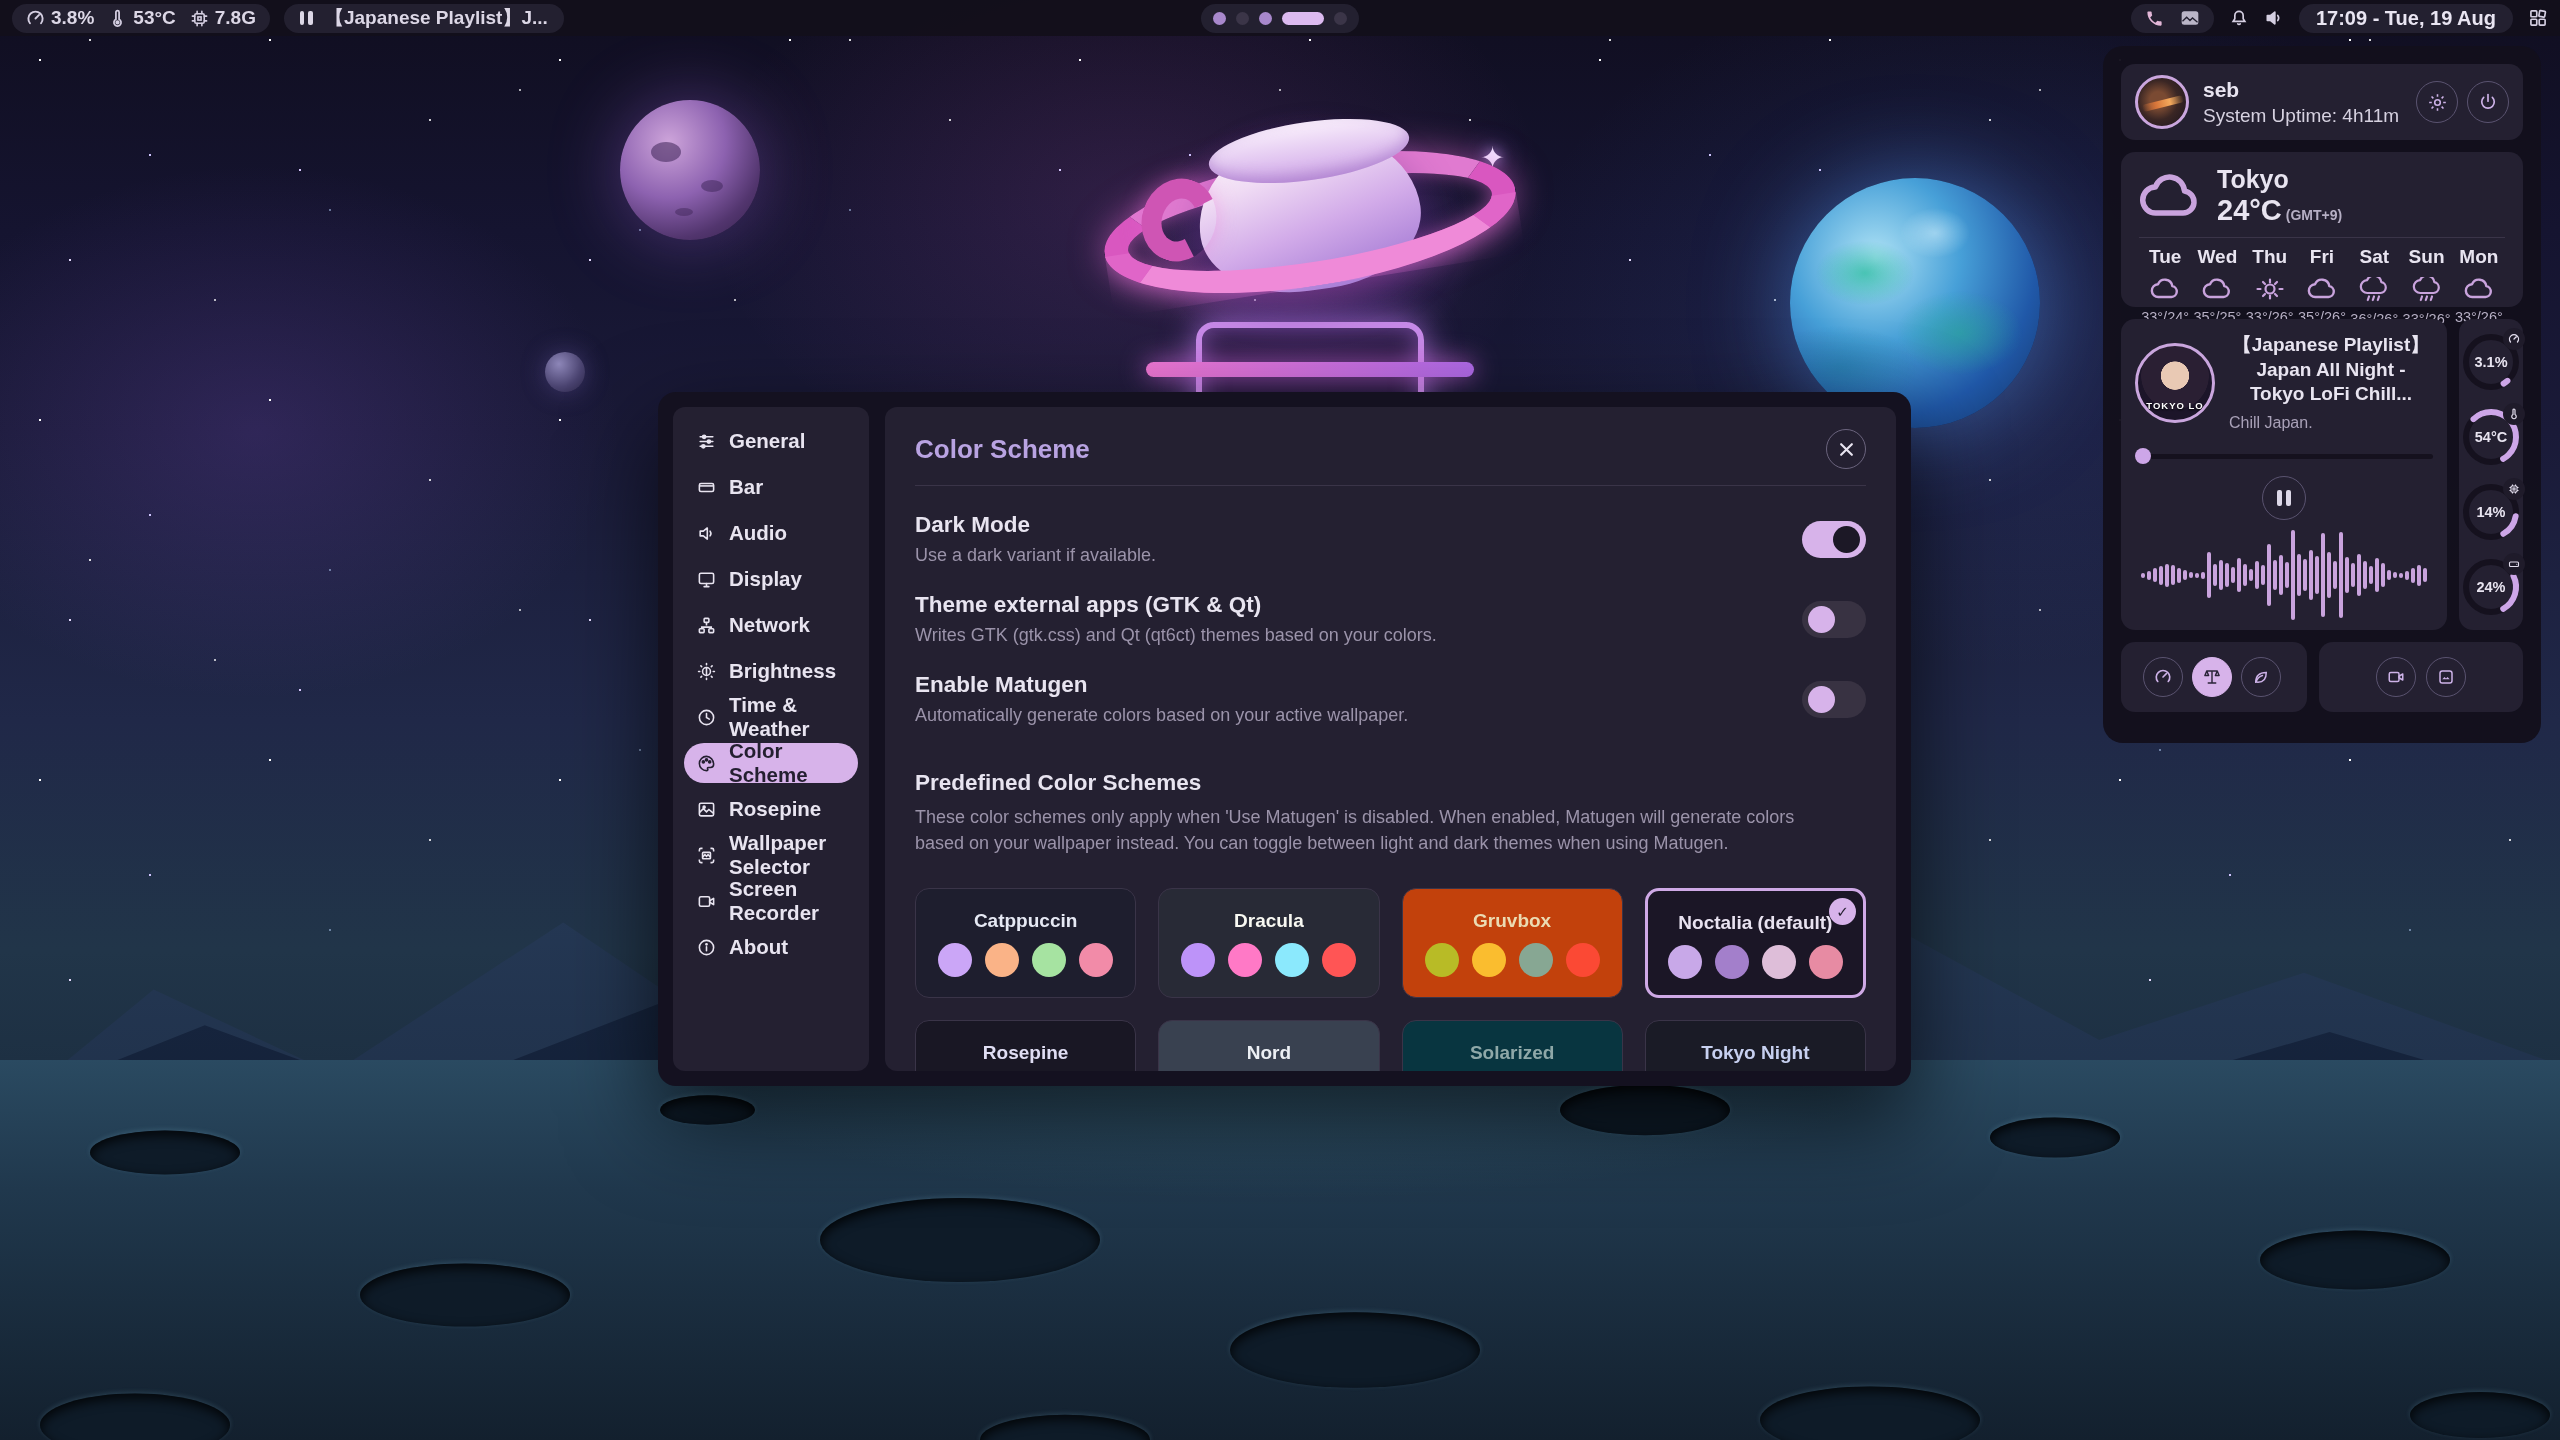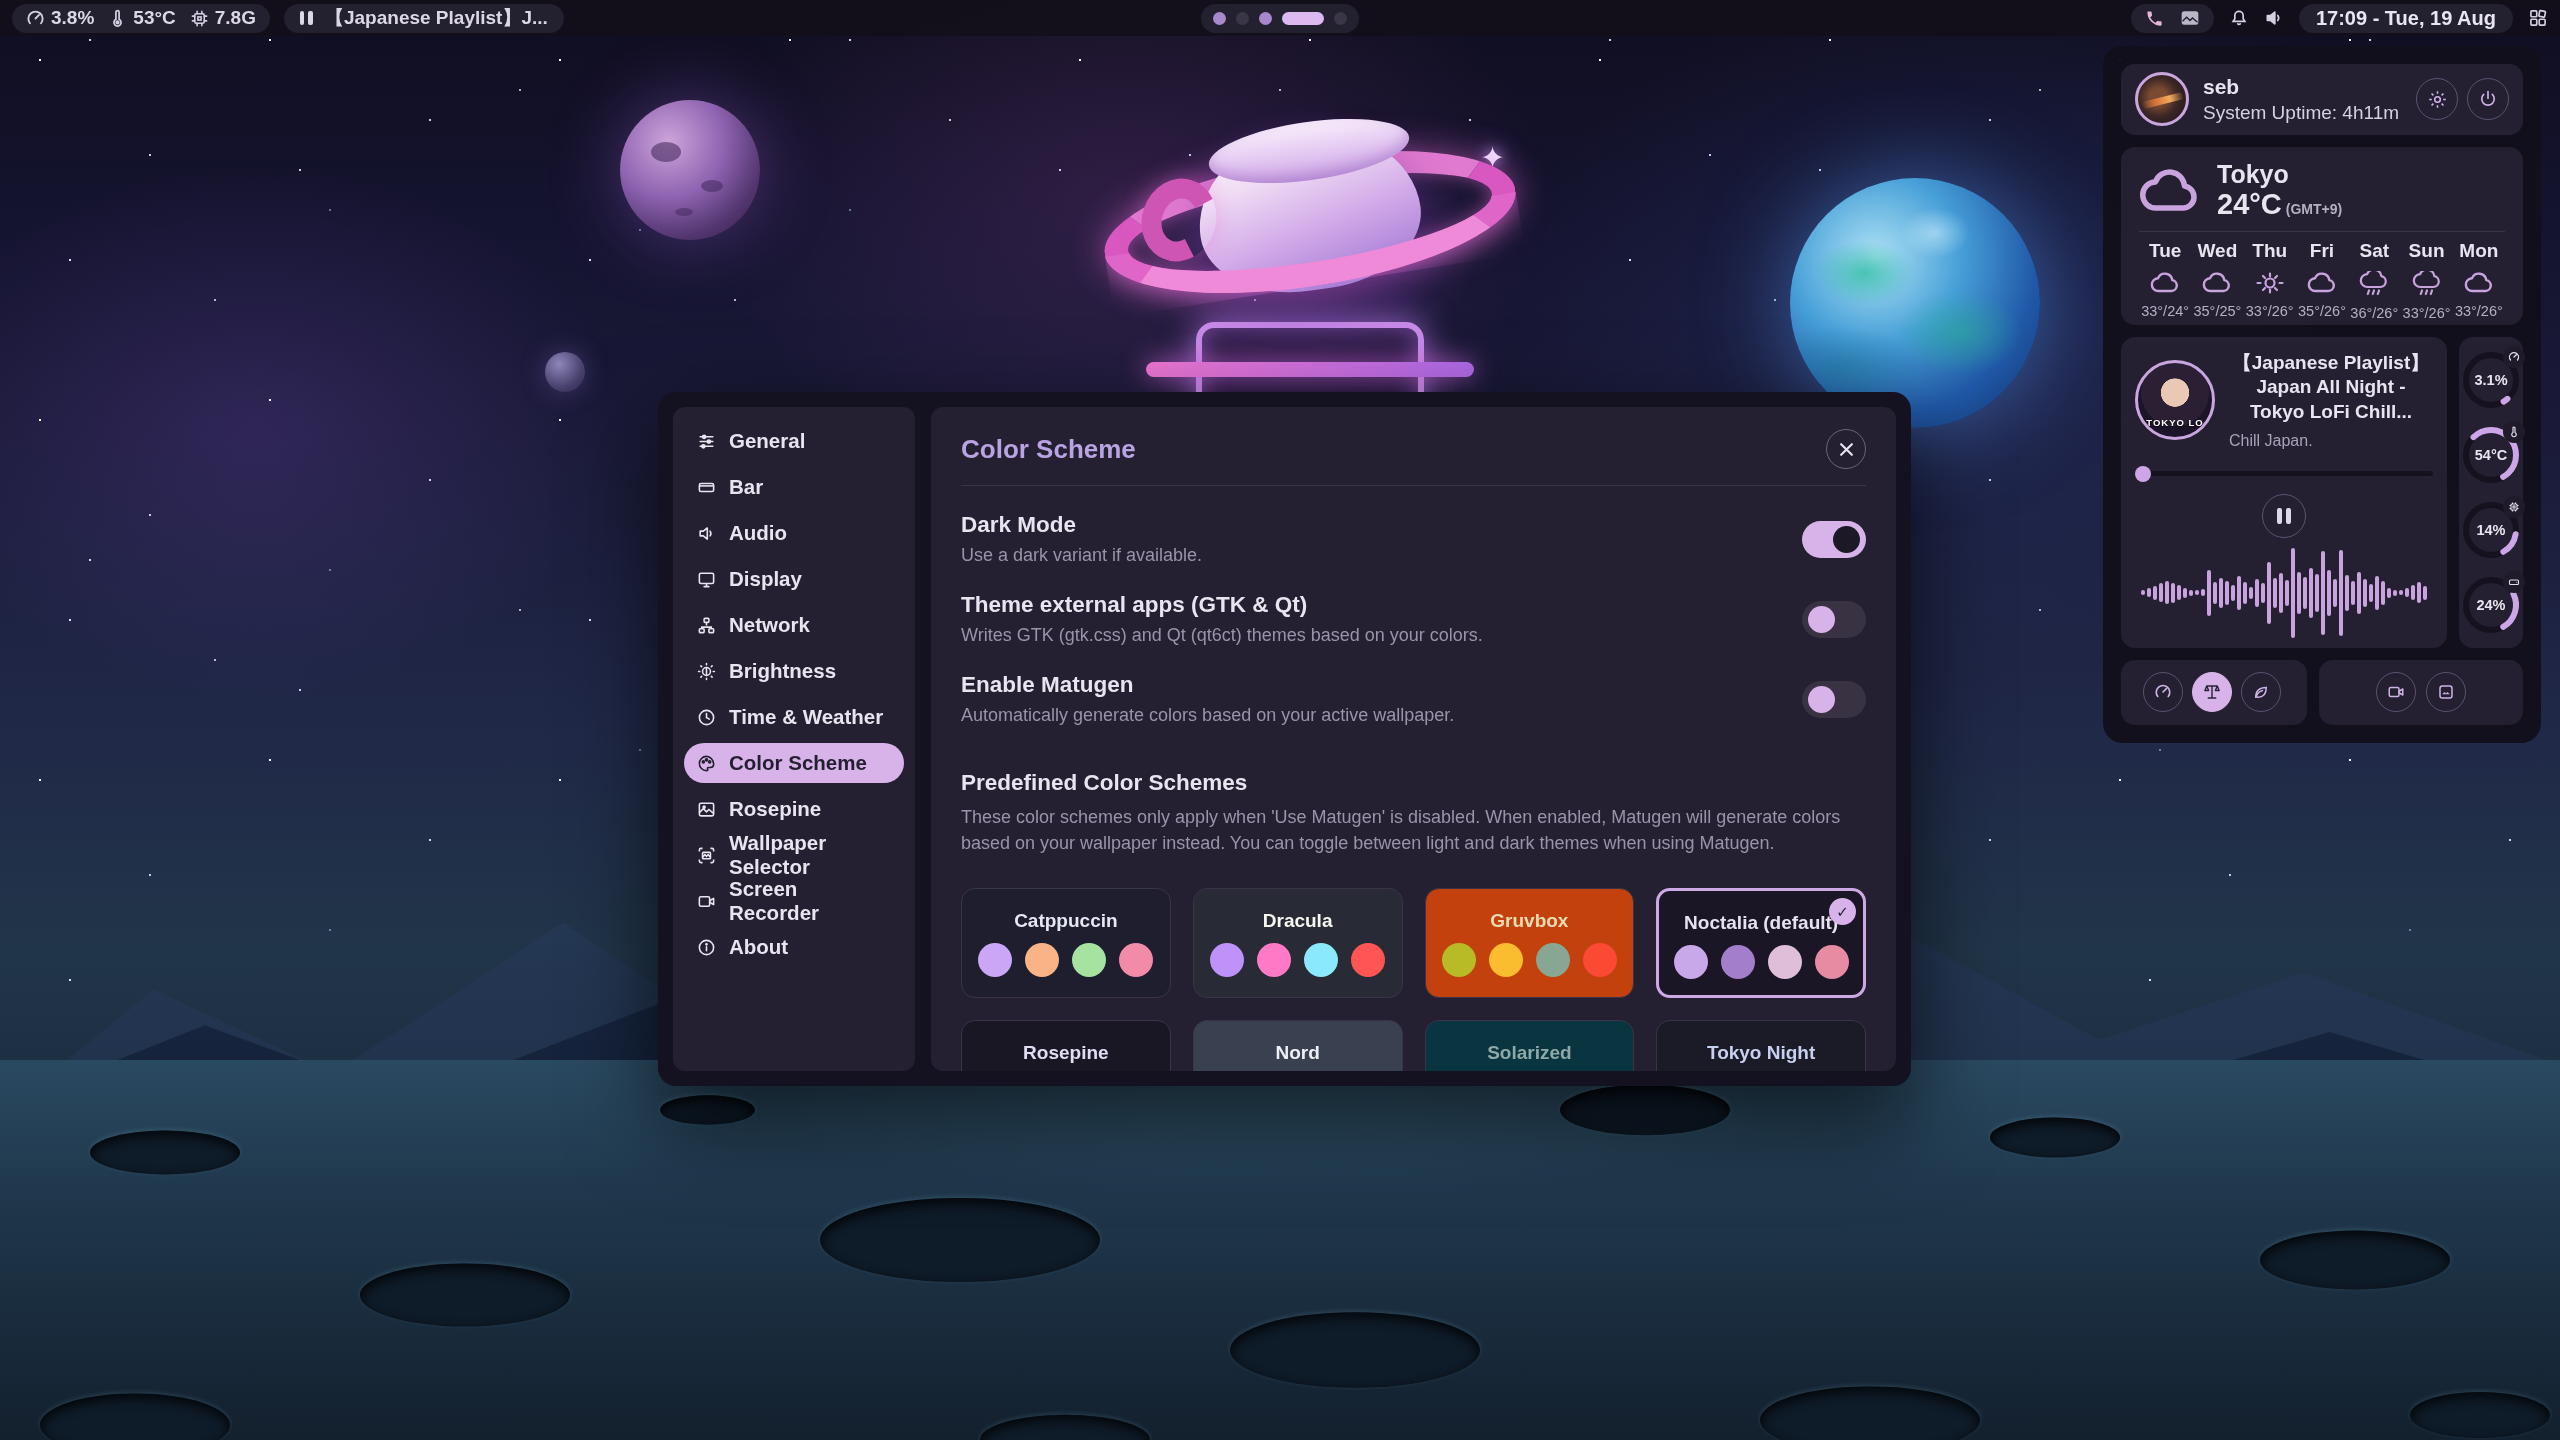--- a/index.html
+++ b/index.html
@@ -99,21 +99,21 @@
   .ws.occupied { background:#a888cc; }
   .ws.active { width:42px; background:#dcbaf0; }
   .bar-right { margin-left:auto; display:flex; align-items:center; gap:15px; }
   .tray-pill { padding:0 14px; gap:16px; }
   .bar-ic { color:#d5cfe2; display:flex; }
   .clock-pill { padding:0 17px; font-size:20px; font-weight:bold; color:#e9e5f2; }
 
   
   .settings { position:absolute; left:658px; top:392px; width:1253px; height:694px; background:#141120;
     border-radius:18px; padding:15px; display:flex; gap:16px; box-shadow:0 34px 90px rgba(0,0,0,.65); z-index:40; }
-  .side-nav { width:242px; background:#242031; border-radius:12px; padding:14px 11px; }
+  .side-nav { width:196px; background:#242031; border-radius:12px; padding:14px 11px; }
   .side-item { height:40px; margin-bottom:6px; display:flex; align-items:center; gap:13px; padding:0 13px;
     border-radius:20px; font-size:20.5px; font-weight:bold; color:#e8e4f0; cursor:pointer; }
   .side-item svg { flex:none; }
   .side-item.selected { background:#d7b3ea; color:#241f30; }
   .main-pane { flex:1; background:#242031; border-radius:12px; padding:22px 30px; overflow:hidden; }
   .pane-head { display:flex; align-items:center; justify-content:space-between; }
   .pane-title { font-size:26px; font-weight:bold; color:#b9a3e2; }
   .close-btn { width:40px; height:40px; border-radius:50%; border:1.5px solid #6b647e; display:flex;
     align-items:center; justify-content:center; color:#e8e4f0; cursor:pointer; }
   .pane-div { height:1px; background:#3a3448; margin:16px 0 8px; }
@@ -144,21 +144,21 @@
   .user-card { height:76px; display:flex; align-items:center; padding:0 14px; gap:14px; }
   .avatar { width:54px; height:54px; border-radius:50%; border:3px solid #caa6de; flex:none;
     background:radial-gradient(circle at 42% 46%, #7a4a32 0 22%, #3a2624 52%, #1a1420 100%); position:relative; overflow:hidden; }
   .avatar::after { content:""; position:absolute; left:4px; top:22px; width:42px; height:7px; border-radius:4px;
     background:linear-gradient(90deg,transparent,#d8763a,#f4a95c,transparent); transform:rotate(-14deg); }
   .user-name { font-size:21px; font-weight:bold; }
   .user-uptime { font-size:19px; color:#d6d1e0; margin-top:3px; }
   .round-btn { width:42px; height:42px; border-radius:50%; border:1.5px solid #5a5370; display:flex;
     align-items:center; justify-content:center; color:#cdb2e8; cursor:pointer; flex:none; }
   .user-actions { margin-left:auto; display:flex; gap:9px; }
-  .weather-card { height:178px; padding:14px 18px 10px; }
+  .weather-card { height:155px; padding:14px 18px 10px; }
   .w-head { display:flex; align-items:center; gap:16px; }
   .w-city { font-size:25px; font-weight:bold; line-height:1.1; }
   .w-temp { font-size:29px; font-weight:bold; }
   .w-tz { font-size:14px; font-weight:bold; color:#b6afc4; margin-left:4px; }
   .w-div { height:1px; background:#3a3448; margin:10px 0 8px; }
   .w-days { display:grid; grid-template-columns:repeat(7,1fr); text-align:center; }
   .w-day { font-size:19px; font-weight:bold; }
   .w-ic { display:flex; justify-content:center; margin:9px 0 8px; color:#c9a3dd; }
   .w-temps { font-size:14.5px; color:#b6afc4; }
   .mid-row { display:flex; gap:12px; height:311px; }

